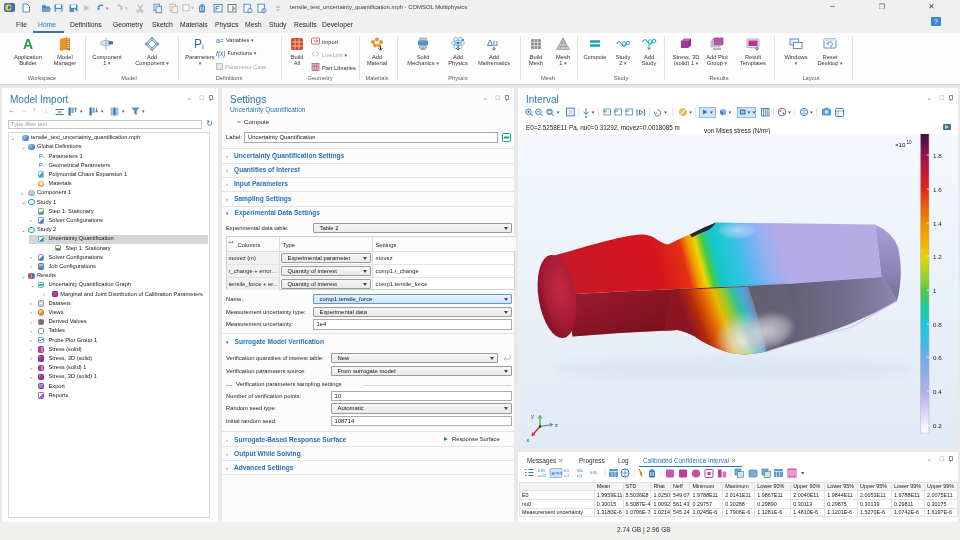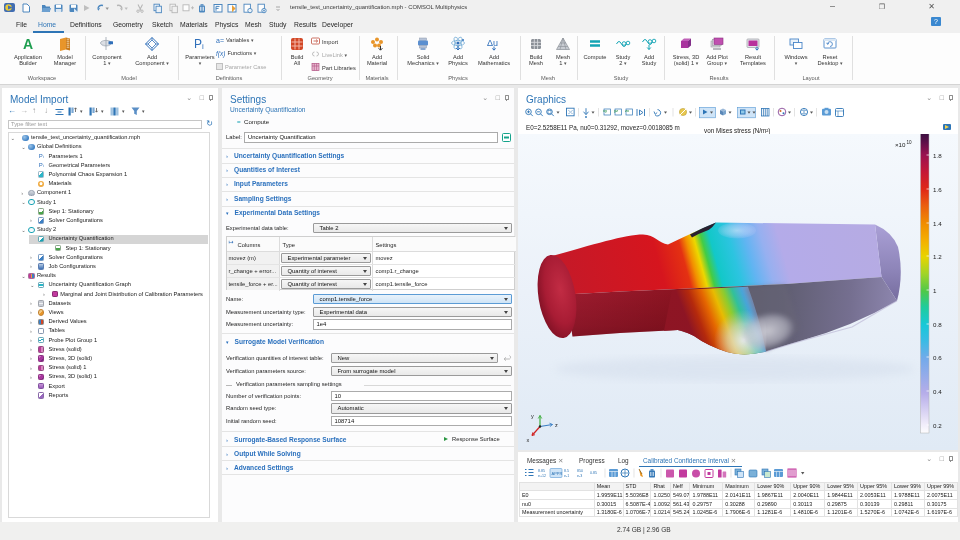--- a/index.html
+++ b/index.html
@@ -683,21 +683,21 @@
   <div class="abs" style="left:222px; top:349px; width:0; height:0; border-top:2.8px solid transparent; border-bottom:2.8px solid transparent; border-left:4.5px solid #2a9642;"></div>
   <div class="slabel" style="left:230px; top:347.8px;">Response Surface</div>
   <div class="sdivider" style="top:357.5px;"></div>
   <div class="shead" style="left:4px; top:362.1px;"><span class="ch">›</span>Output While Solving</div>
   <div class="sdivider" style="top:372px;"></div>
   <div class="shead" style="left:4px; top:375.6px;"><span class="ch">›</span>Advanced Settings</div>
   <div class="sdivider" style="top:386px;"></div>
 </div>
 
 <div class="panel" id="gfxpanel" style="left:518px; top:88px; width:440px; height:362px;">
-  <div class="phead">Graphics</div>
+  <div class="phead">Interval</div>
   <div class="pctl" style="right:26px;">⌄</div>
   <div class="pctl" style="right:14px;">□</div>
   <div class="pin" style="right:6px; top:7px;"></div>
   <div id="gfx-toolbar">
     <svg class="abs" style="left:0; top:19px;" width="340" height="12" viewBox="0 0 340 12">
       <g stroke="#2e75b6" fill="none" stroke-width="0.9">
         <circle cx="10.5" cy="4.8" r="2.8"></circle>
           <path d="M12.6 6.9 L14.8 9.1"></path>
           <path d="M9.1 4.8 h2.8 M10.5 3.4 v2.8"></path>
         <circle cx="20.5" cy="4.8" r="2.8"></circle>

